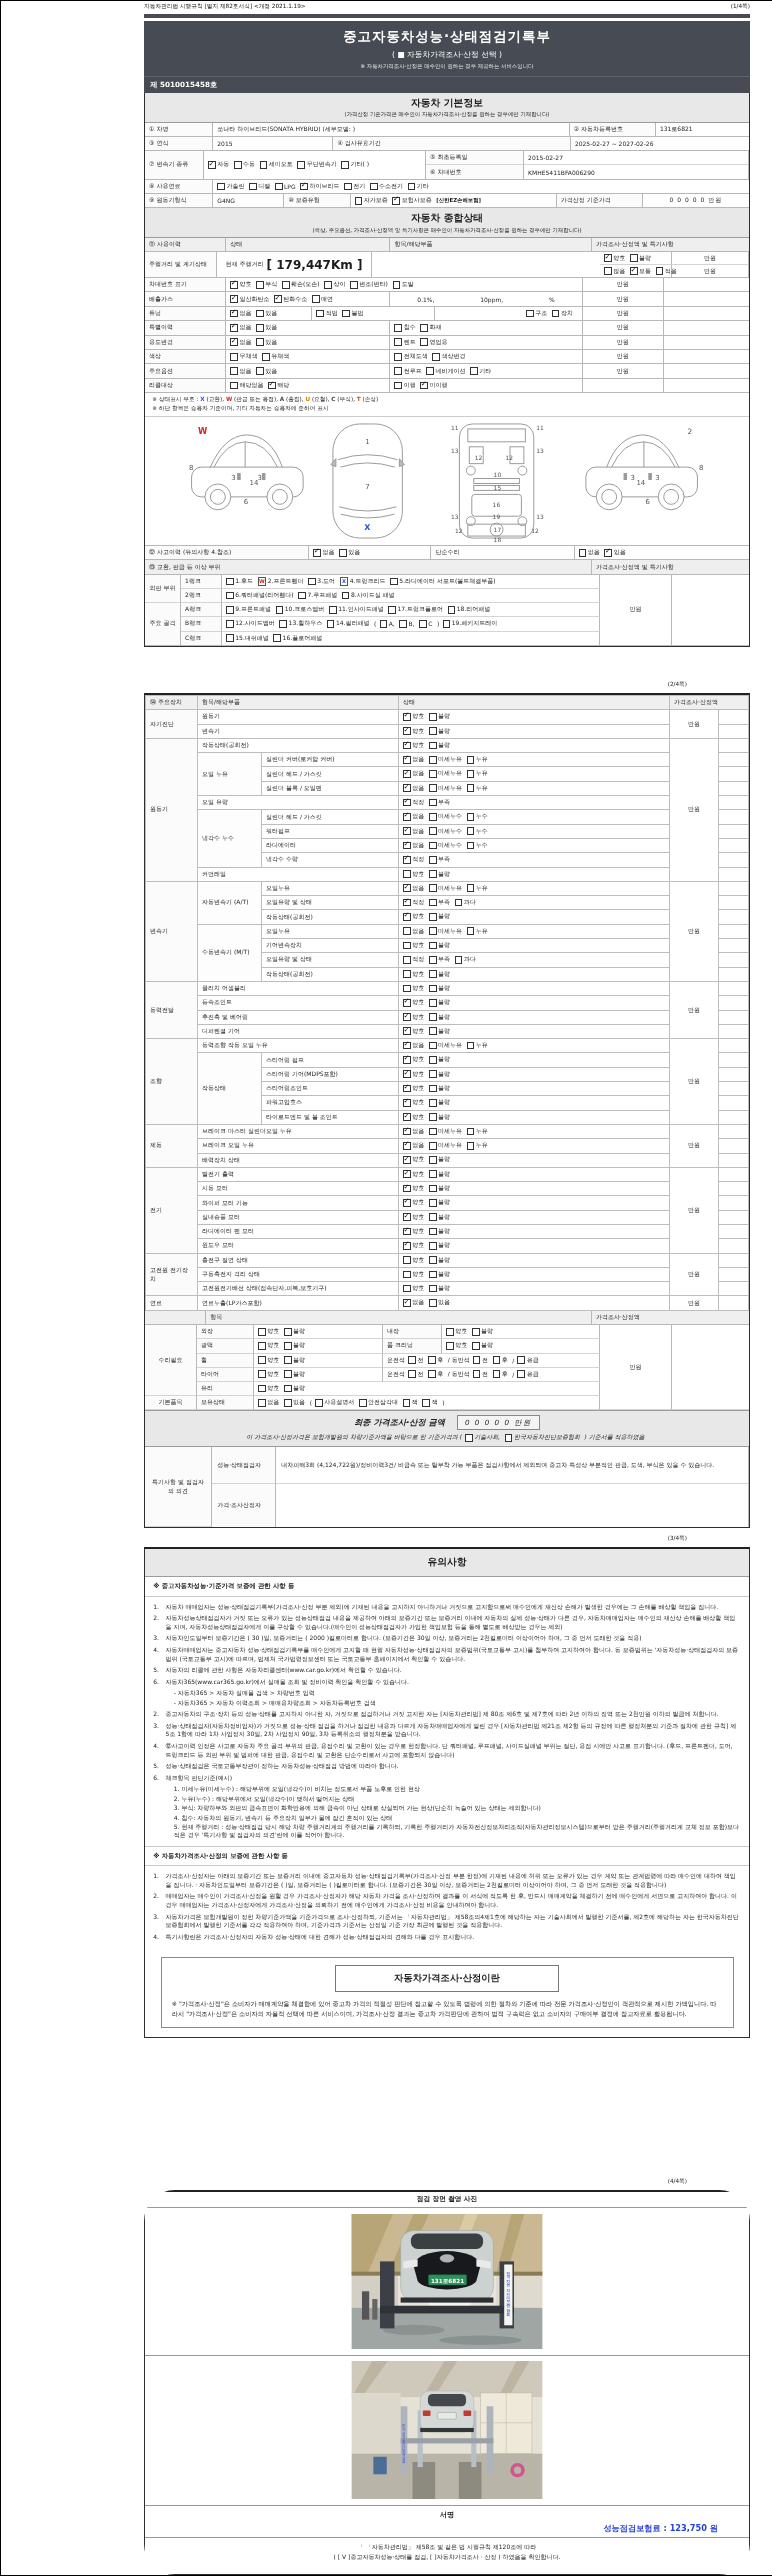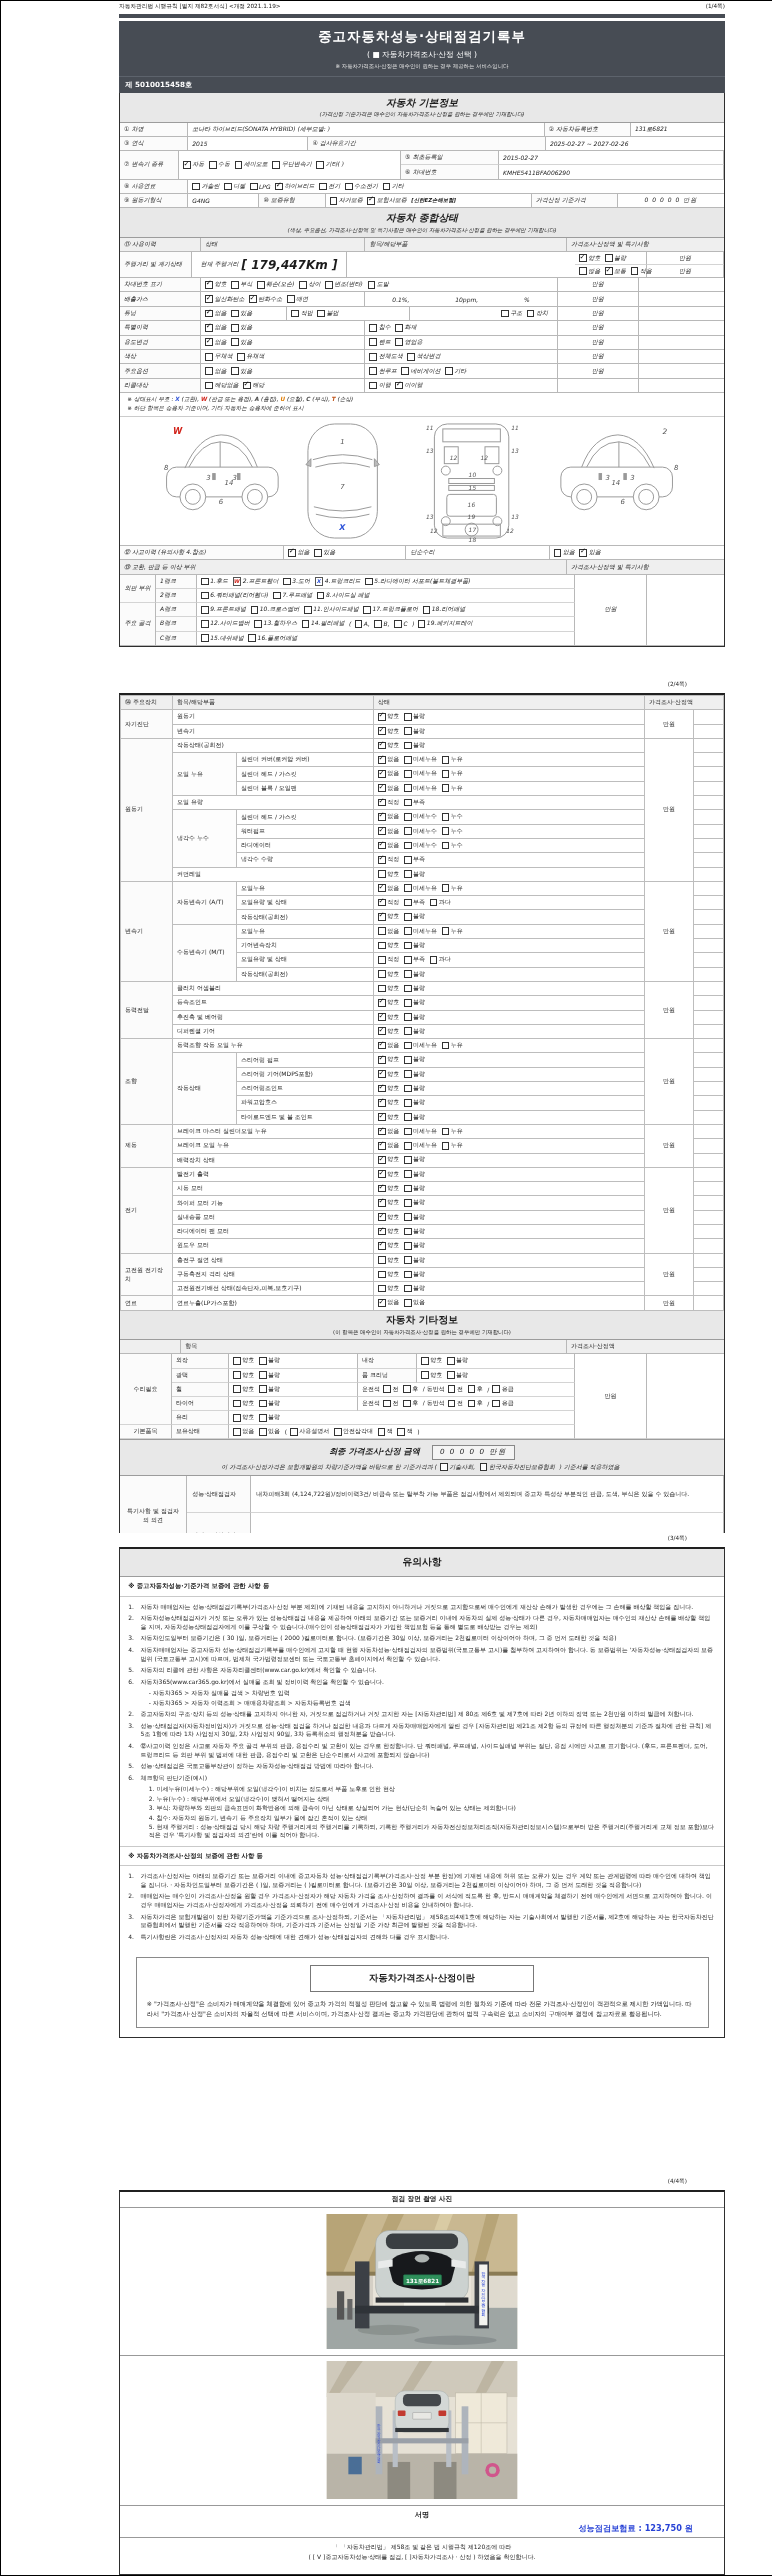--- a/index.html
+++ b/index.html
@@ -1,35 +1,35 @@
 <!DOCTYPE html>
 <html style="font-size:8.2px"><head>
 <meta charset="utf-8">
 <style>
   html,body{margin:0;padding:0;background:#fff;}
   body{width:773px;height:2576px;position:relative;overflow:hidden;
        font-family:"DejaVu Sans","Liberation Sans",sans-serif;color:#1c1c1c;}
   .page-border{position:absolute;inset:0;border:1px solid #000;pointer-events:none;z-index:50;}
-  .abs{position:absolute;left:119px;width:606px;}
+  .abs{position:absolute;left:144px;width:606px;}
   .marker{position:absolute;left:133px;width:554px;text-align:right;font-size:5.7px;color:#222;}
 
   
   .meta{top:2.6px;display:flex;justify-content:space-between;font-size:5.7px;color:#111;}
 
   
   .doc-head{background:#474c54;color:#fff;}
   .dh-strip{height:4.1px;background:#474c54;}
   .dh-gap{height:2.6px;background:#fff;}
   .dh-main{background:#474c54;text-align:center;padding:7.2px 0 5.2px;}
   .dh-title{font-size:13.4px;font-weight:bold;letter-spacing:1px;margin:0;}
   .dh-sub{font-size:7.7px;margin-top:4.1px;}
   .dh-note{font-size:5.4px;color:#e3e3e3;margin-top:3.1px;}
   .dh-docno{background:#474c54;border-top:0.5px solid #5d636c;padding:3.1px 6.2px 3.6px;font-size:7.2px;font-weight:bold;text-align:left;}
 
-  .sheet{border:1px solid #2e2e2e;border-top:none;background:#fff;font-style:italic;}
+  .sheet{border:1px solid #2e2e2e;border-top:none;background:#fff;}
   .sheet2{border:1px solid #2e2e2e;border-top:2.1px solid #202020;}
   .band{background:#e8e8e8;text-align:center;padding:3.6px 0 3.1px;border-bottom:0.5px solid #9c9c9c;}
   .band .bt{font-size:9.8px;font-weight:bold;}
   .band .bn{font-size:5.4px;margin-top:1.5px;color:#222;}
 
   
   .frow{display:flex;border-bottom:0.5px solid #b8b8b8;min-height:13.4px;align-items:stretch;}
   .fc{border-right:0.5px solid #b8b8b8;padding:1.5px 4.1px;font-size:6px;display:flex;align-items:center;}
   .fc:last-child{border-right:none;}
   .lab{background:#fbfbfb;}
@@ -1294,24 +1294,20 @@
               </span><span class="opt">
                 <span class="cb"></span>
                 <span class="ot">있음</span>
               </span></td>
             <td class="pcell" rowspan="1">만원</td>
             <td></td>
           </tr>
         </tbody>
     </table>
 
-    <div class="band">
-      <div class="bt">자동차 기타정보</div>
-      <div class="bn">(이 항목은 매수인이 자동차가격조사·산정을 원하는 경우에만 기재합니다)</div>
-    </div>
     <div class="frow hdr">
       <div class="fc hdr" style="width:52px"></div>
       <div class="fc hdr" style="flex:1">항목</div>
       <div class="fc hdr" style="width:149px;border-right:none">가격조사·산정액</div>
     </div>
     <div class="etc">
       <div class="ec cen lab" style="grid-column:1;grid-row:1/6">수리필요</div>
       <div class="ec lab" style="grid-column:2;grid-row:1">외장</div>
       <div class="ec" style="grid-column:3;grid-row:1">
           <span class="opt">
@@ -1584,21 +1580,21 @@
       </div>
     <div class="mean-outer">
       <div class="mean-title">자동차가격조사·산정이란</div>
       <div class="mean-text">※ "가격조사·산정"은 소비자가 매매계약을 체결함에 있어 중고차 가격의 적절성 판단에 참고할 수 있도록 법령에 의한 절차와 기준에 따라 전문 가격조사·산정인이 객관적으로 제시한 가액입니다. 따라서 "가격조사·산정"은 소비자의 자율적 선택에 따른 서비스이며, 가격조사·산정 결과는 중고차 가격판단에 관하여 법적 구속력은 없고 소비자의 구매여부 결정에 참고자료로 활용됩니다.</div>
     </div>
   </div>
 </div>
 
 <div class="marker" style="top:2178px">(4/4쪽)</div>
 
-<div class="abs" style="top:2190px;height:385px;overflow:hidden;">
+<div class="abs" style="top:2190px;height:385px;overflow:hidden;border-radius:31px;">
   <div class="sheet2" style="height:100%;box-sizing:border-box;">
     <div class="ph-title">점검 장면 촬영 사진</div>
 
     <div class="photo-row">
       <svg width="192" height="135" viewBox="0 0 370 262">
         <rect width="370" height="262" fill="#efe9da"></rect>
         <rect x="0" y="0" width="370" height="118" fill="#c9b891"></rect>
         <polygon points="0,0 80,0 30,118 0,118" fill="#b7a477"></polygon>
         <polygon points="120,0 150,0 95,118 70,118" fill="#b7a477"></polygon>
         <polygon points="220,0 245,0 200,118 178,118" fill="#d9cba4"></polygon>

